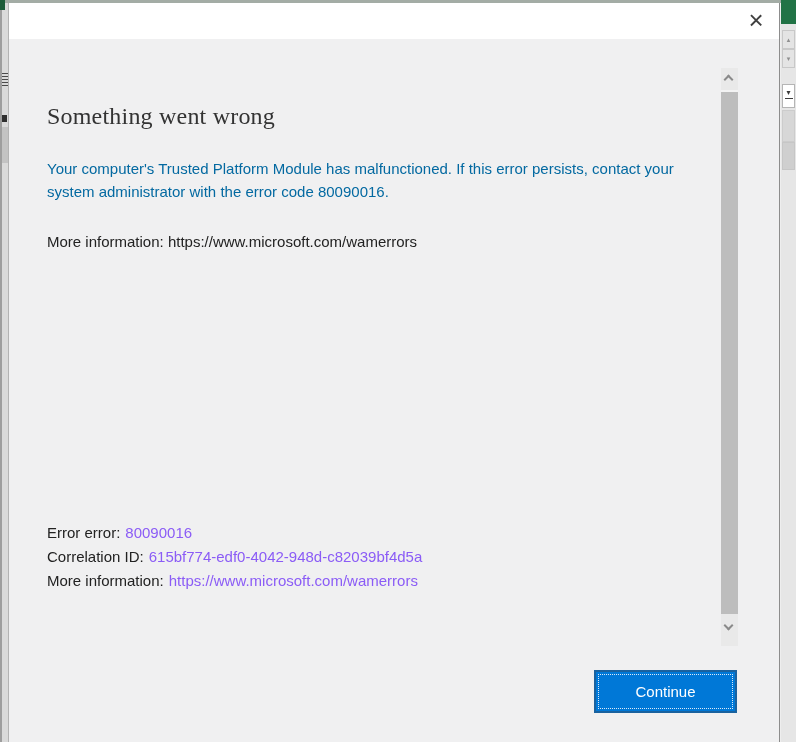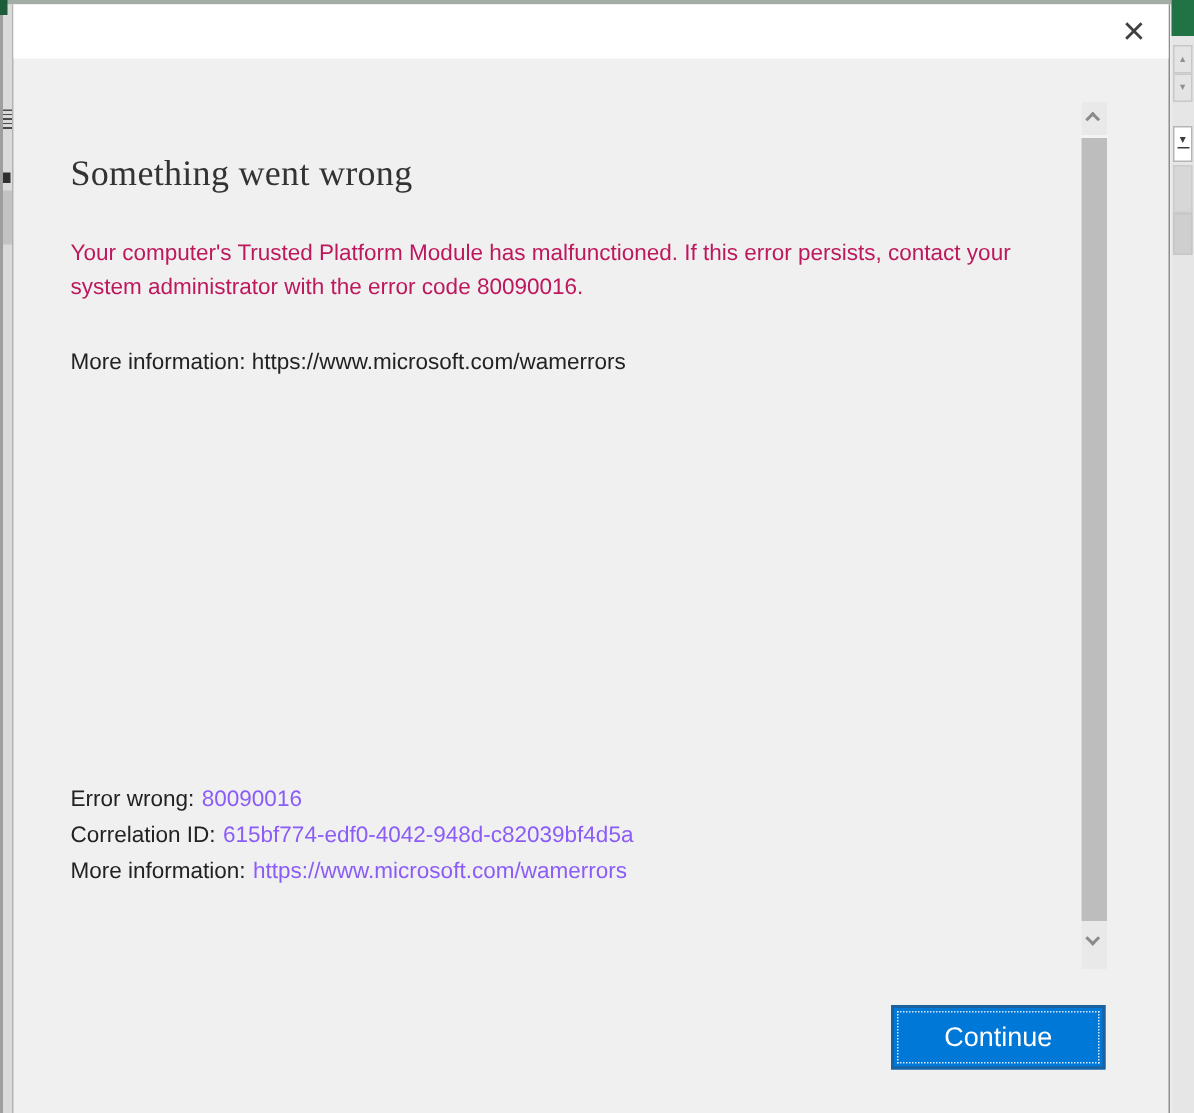--- a/index.html
+++ b/index.html
@@ -49,21 +49,21 @@
     color:#404040; line-height:28px; text-align:center; cursor:pointer;
     font-family:"Liberation Sans", sans-serif;
   }
 
   .heading {
     position:absolute; left:38px; top:100px;
     font-size:24px; font-weight:400; color:#333333; letter-spacing:0.2px;font-family:Liberation Serif, serif;
   }
   .desc {
     position:absolute; left:38px; top:154px; width:655px;
-    font-size:15px; line-height:23px; color:#be185d;
+    font-size:15px; line-height:23px; color:#0369a1;
   }
   .more-info-black {
     position:absolute; left:38px; top:230px;
     font-size:15px; color:#222222;
   }
   .additional {
     position:absolute; left:38px; top:463px;
     font-size:15px; color:#222222;
   }
   .details {
@@ -85,21 +85,21 @@
     position:absolute; left:4px; width:7px; height:7px;
     border-left:2px solid #8a8a8a; border-top:2px solid #8a8a8a;
   }
   .chev-up   { top:8px;  transform:rotate(45deg); }
   .chev-down { top:8px;  transform:rotate(225deg); }
 
   
   .continue-btn {
     position:absolute; left:585px; top:667px; width:143px; height:43px;
     background:#0078d7; border:2px solid #1a629f; color:#ffffff;
-    font-size:18px; font-family:"Liberation Sans", sans-serif;
+    font-size:15px; font-family:"Liberation Sans", sans-serif;
     outline:1px dotted #dceaf7; outline-offset:-5px; cursor:pointer;
   }
 </style>
 </head>
 <body>
 
 <div class="canvas">
 
   <div class="edge-top"></div>
   <div class="corner-dark-green"></div>
@@ -133,21 +133,21 @@
 
     <h1 class="heading">Something went wrong</h1>
 
     <p class="desc">Your computer's Trusted Platform Module has malfunctioned. If this error persists, contact your system administrator with the error code 80090016.</p>
 
     <p class="more-info-black">More information: https://www.microsoft.com/wamerrors</p>
 
 
     <div class="details">
       <div>
-        <span class="lbl">Error wrong:</span><span class="val">80090016</span>
+        <span class="lbl">Error error:</span><span class="val">80090016</span>
       </div>
       <div>
         <span class="lbl">Correlation ID:</span><span class="val">615bf774-edf0-4042-948d-c82039bf4d5a</span>
       </div>
       <div>
         <span class="lbl">More information:</span><span class="val link">https://www.microsoft.com/wamerrors</span>
       </div>
     </div>
 
     <div class="sb-track">

